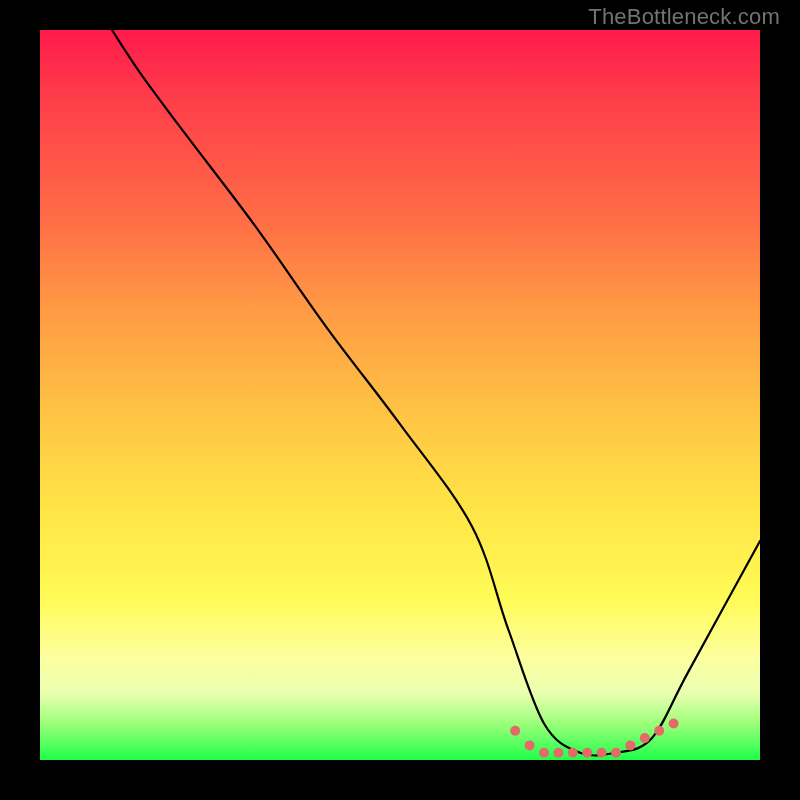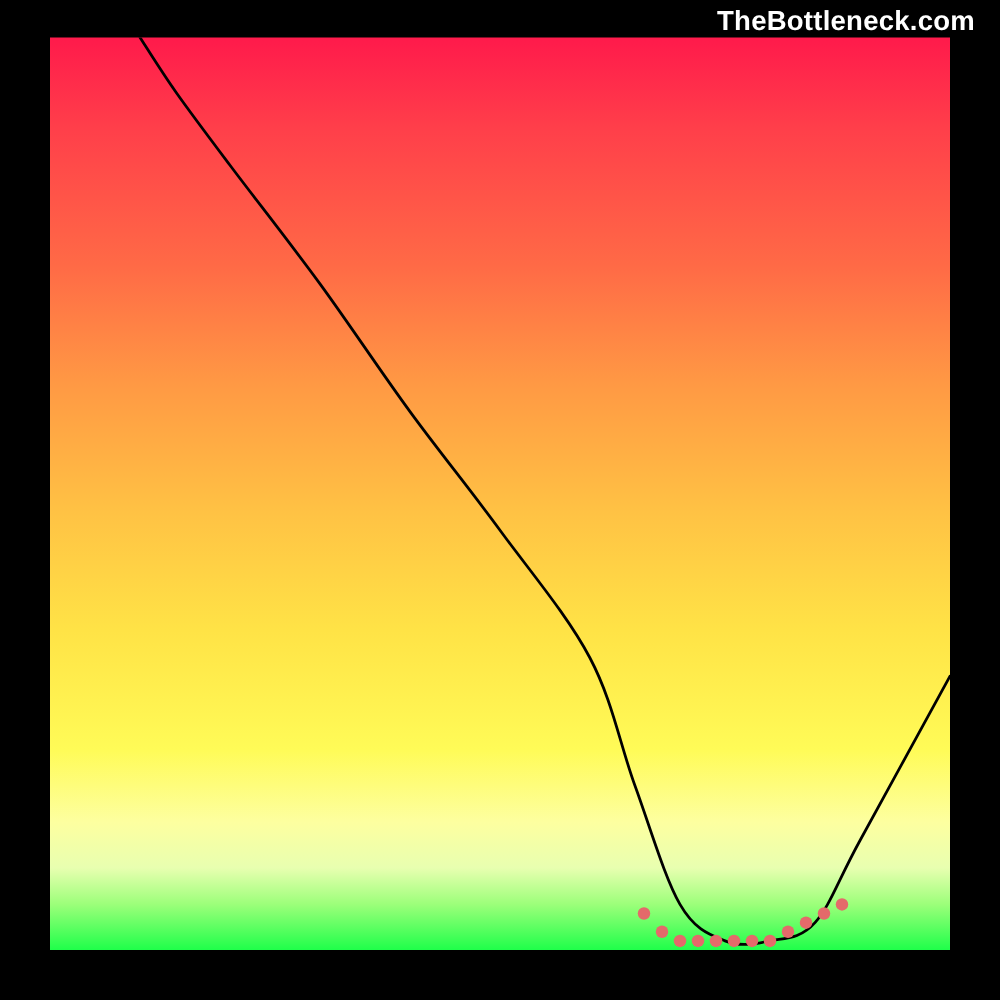--- a/index.html
+++ b/index.html
@@ -15,22 +15,22 @@
     position: relative;
     width: 800px;
     height: 800px;
     background: #000;
   }
   .watermark {
     position: absolute;
     top: 4px;
     right: 20px;
     font-size: 22px;
-    font-weight: 700;
-    color: #ffffff;
+    font-weight: 400;
+    color: #737373;
     letter-spacing: 0.2px;
   }
   .plot-area {
     position: absolute;
     left: 40px;
     top: 30px;
     width: 720px;
     height: 730px;
     background: linear-gradient(
       to bottom,

